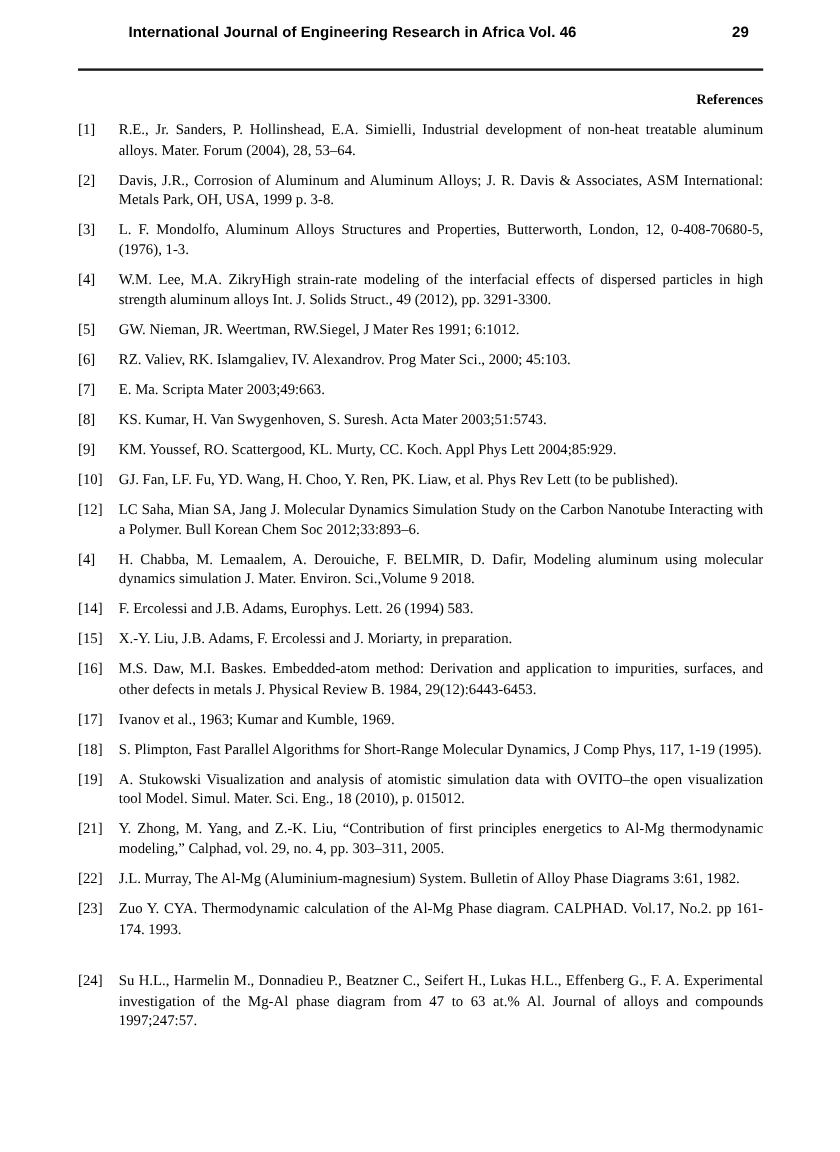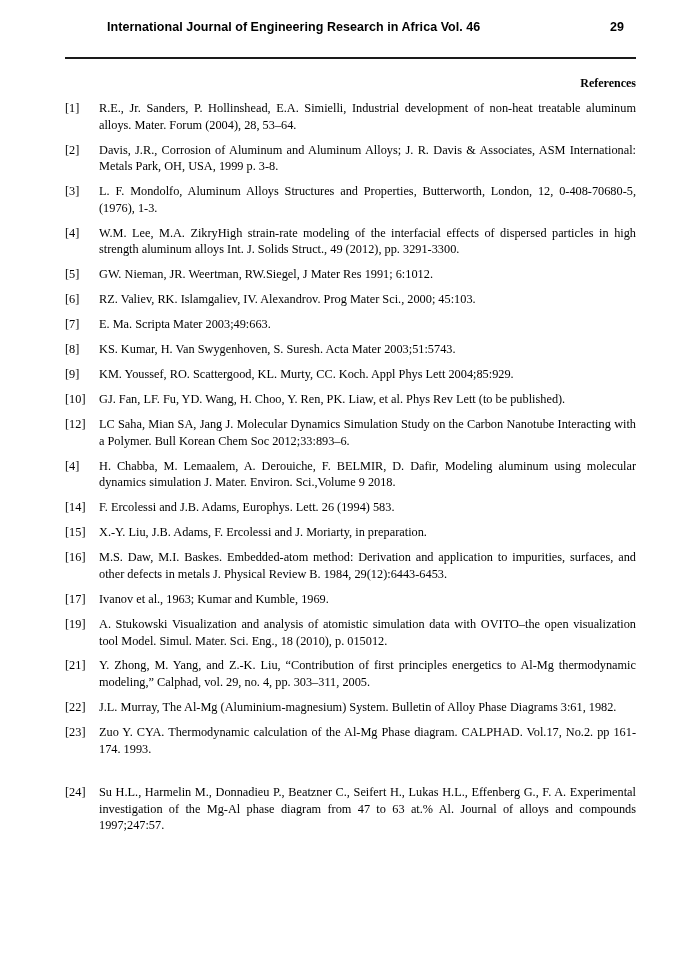--- a/index.html
+++ b/index.html
@@ -168,20 +168,24 @@
         </li>
         <li class="ref-item">
           <span class="ref-num">[16]</span>
           <span class="ref-text">M.S. Daw, M.I. Baskes. Embedded-atom method: Derivation and application to impurities, surfaces, and other defects in metals J. Physical Review B. 1984, 29(12):6443-6453.</span>
         </li>
         <li class="ref-item">
           <span class="ref-num">[17]</span>
           <span class="ref-text">Ivanov et al., 1963; Kumar and Kumble, 1969.</span>
         </li>
         <li class="ref-item">
+          <span class="ref-num">[18]</span>
+          <span class="ref-text">S. Plimpton, Fast Parallel Algorithms for Short-Range Molecular Dynamics, J Comp Phys, 117, 1-19 (1995).</span>
+        </li>
+        <li class="ref-item">
           <span class="ref-num">[19]</span>
           <span class="ref-text">A. Stukowski Visualization and analysis of atomistic simulation data with OVITO–the open visualization tool Model. Simul. Mater. Sci. Eng., 18 (2010), p. 015012.</span>
         </li>
         <li class="ref-item">
           <span class="ref-num">[21]</span>
           <span class="ref-text">Y. Zhong, M. Yang, and Z.-K. Liu, “Contribution of first principles energetics to Al-Mg thermodynamic modeling,” Calphad, vol. 29, no. 4, pp. 303–311, 2005.</span>
         </li>
         <li class="ref-item">
           <span class="ref-num">[22]</span>
           <span class="ref-text">J.L. Murray, The Al-Mg (Aluminium-magnesium) System. Bulletin of Alloy Phase Diagrams 3:61, 1982.</span>

